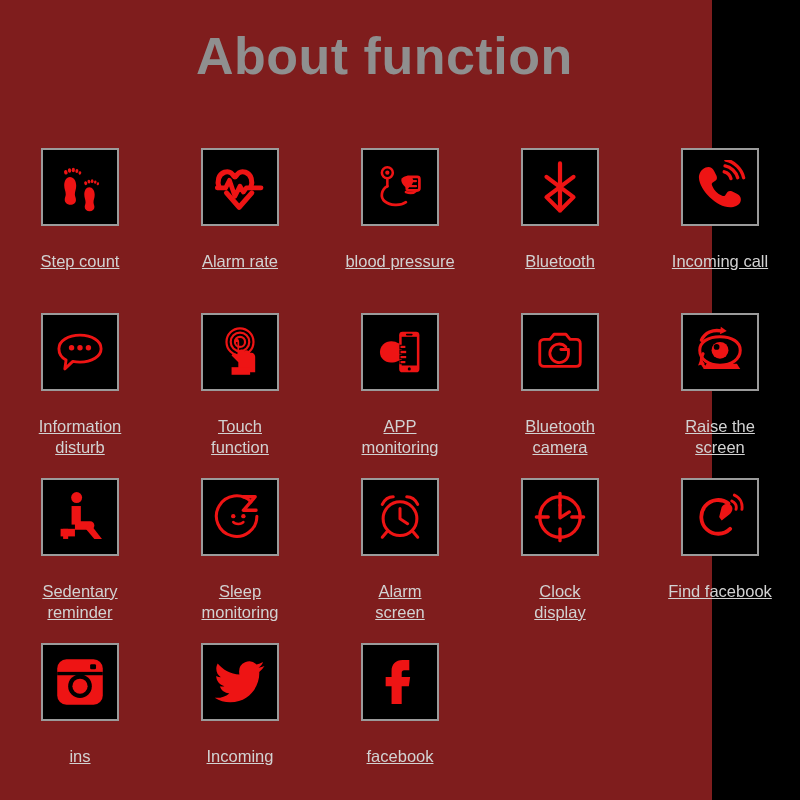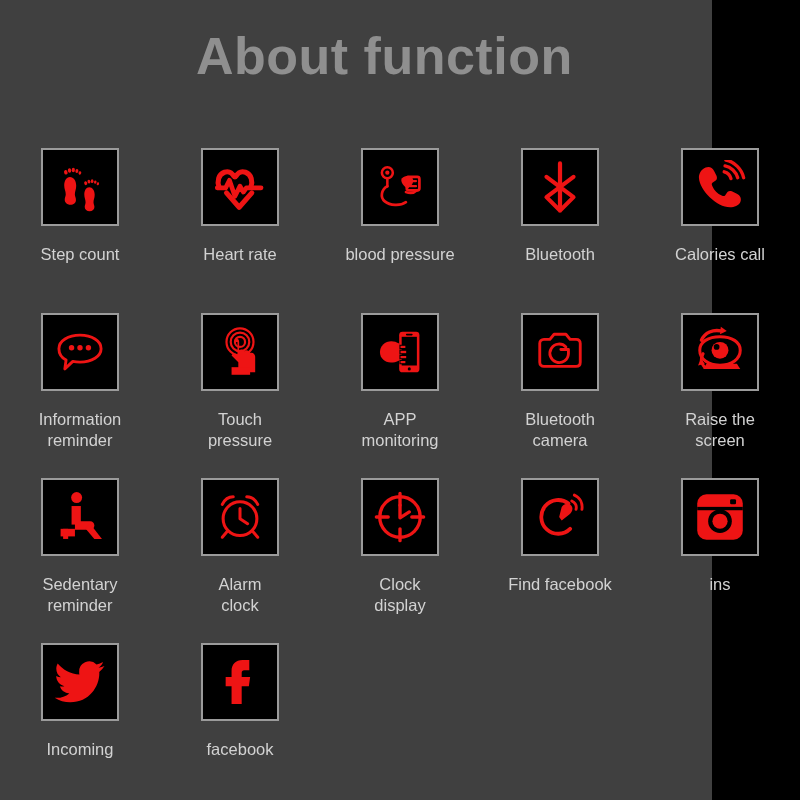--- a/index.html
+++ b/index.html
@@ -11,21 +11,21 @@
     width: 800px;
     height: 800px;
     overflow: hidden;
     font-family: "Liberation Sans", sans-serif;
     position: relative;
   }
 
   #page {
     width: 712px;
     height: 800px;
-    background: #404040;
+    background: #7f1d1d;
     position: relative;
   }
 
   #title {
     position: absolute;
     left: 196px;
     top: 28px;
     font-size: 52px;
     font-weight: bold;
     color: #8f8f8f;
@@ -63,28 +63,29 @@
     box-sizing: border-box;
   }
 
   .icon-box svg {
     display: block;
     width: 54px;
     height: 54px;
   }
 
   .cell-label {
-    margin-top: 18px;
+    margin-top: 25px;
     color: #d2d2d2;
     font-size: 16.5px;
     line-height: 1.25;
     text-align: center;
     max-width: 150px;
     white-space: pre-line;
     user-select: none;
+    text-decoration: underline;
   }
 </style>
 </head>
 <body>
 
 <div id="page">
 
   <div id="title">About function</div>
 
   <div id="grid">
@@ -112,21 +113,21 @@
     </div>
 
     <div class="cell">
       <div class="icon-box">
         <svg viewBox="0 0 64 64">
           <path d="M7 31.5C5 26 6 17 13.5 14.5c6-2 9.5 1.5 11.5 5 .5 1 1.5 1 2 0 2-3.5 5.5-7 11.5-5C46 17 47 26 45 31.5" fill="none" stroke="#ee1414" stroke-width="6" stroke-linecap="round"></path>
           <path d="M5 33h10l4.5-9 6.5 19 6-12 4 7 3.5-5H57" fill="none" stroke="#ee1414" stroke-width="5.5" stroke-linecap="round" stroke-linejoin="round"></path>
           <path d="M16 39l15 17 15-17" fill="none" stroke="#ee1414" stroke-width="6" stroke-linecap="round" stroke-linejoin="round"></path>
         </svg>
       </div>
-      <div class="cell-label">Heart rate</div>
+      <div class="cell-label">Alarm rate</div>
     </div>
 
     <div class="cell">
       <div class="icon-box">
         <svg viewBox="0 0 64 64">
           <circle cx="17" cy="15" r="6.5" fill="none" stroke="#ee1414" stroke-width="3"></circle>
           <circle cx="17" cy="15" r="2.5" fill="#ee1414"></circle>
           <path d="M17 21.5v10" stroke="#ee1414" stroke-width="3" fill="none" stroke-linecap="round"></path>
           <path d="M17 31c-7 4-9 13-3 18 6 5 18 6 25 1" fill="none" stroke="#ee1414" stroke-width="3.2" stroke-linecap="round"></path>
           <path d="M34 22c5-5 11-4 13 0 2 4-1 9-6 12-4-2-9-8-7-12z" fill="#ee1414"></path>
@@ -150,48 +151,48 @@
 
     <div class="cell">
       <div class="icon-box">
         <svg viewBox="0 0 64 64">
           <path d="M15 9c4-2 8 0 10 4l3 6c1 3 0 5-2 6l-3 2c-1 1-1 2 0 4 2 5 6 9 11 11 2 1 3 1 4 0l2-3c1-2 3-3 6-2l6 3c4 2 6 6 4 10-2 4-7 6-12 6C28 56 8 36 7 21c0-5 3-10 8-12z" fill="#ee1414"></path>
           <path d="M37 14c4 1 7 4 8 8" fill="none" stroke="#ee1414" stroke-width="4" stroke-linecap="round"></path>
           <path d="M38 7c7 1 13 7 15 14" fill="none" stroke="#ee1414" stroke-width="4" stroke-linecap="round"></path>
           <path d="M39 0c10 2 19 11 21 21" fill="none" stroke="#ee1414" stroke-width="4" stroke-linecap="round"></path>
         </svg>
       </div>
-      <div class="cell-label">Calories call</div>
+      <div class="cell-label">Incoming call</div>
     </div>
 
     <div class="cell">
       <div class="icon-box">
         <svg viewBox="0 0 64 64">
           <path d="M32 12c14 0 25 7 25 16s-11 16-25 16c-3 0-6-.3-8.5-.9L14 52l1.5-10.5C10 38.5 7 34.5 7 28c0-9 11-16 25-16z" fill="none" stroke="#ee1414" stroke-width="3.4" stroke-linejoin="round"></path>
           <circle cx="22" cy="27" r="3.2" fill="#ee1414"></circle>
           <circle cx="32" cy="27" r="3.2" fill="#ee1414"></circle>
           <circle cx="42" cy="27" r="3.2" fill="#ee1414"></circle>
         </svg>
       </div>
       <div class="cell-label">Information
-reminder</div>
+disturb</div>
     </div>
 
     <div class="cell">
       <div class="icon-box">
         <svg viewBox="0 0 64 64">
           <circle cx="32" cy="20" r="16" fill="none" stroke="#ee1414" stroke-width="2.6"></circle>
           <circle cx="32" cy="20" r="11" fill="none" stroke="#ee1414" stroke-width="2.6"></circle>
           <circle cx="32" cy="20" r="6" fill="none" stroke="#ee1414" stroke-width="2.6"></circle>
           <path d="M29 20v15c-3-2-6-1-7 1l8 8v12h20V38c0-4-3-6-6-5-1-3-5-4-7-2-1-2-4-3-6-1V20c0-3-2-4.5-4-3.5-1 .5-2 2-2 3.5z" fill="#ee1414"></path>
           <path d="M22 50h22v9H22z" fill="#ee1414"></path>
         </svg>
       </div>
       <div class="cell-label">Touch
-pressure</div>
+function</div>
     </div>
 
     <div class="cell">
       <div class="icon-box">
         <svg viewBox="0 0 64 64">
           <rect x="31" y="8" width="24" height="48" rx="4" fill="#ee1414"></rect>
           <rect x="34" y="14" width="18" height="34" fill="#000000"></rect>
           <circle cx="43" cy="52" r="1.8" fill="#000000"></circle>
           <rect x="39" y="10.5" width="8" height="1.8" rx="0.9" fill="#000000"></rect>
           <path d="M31 22c-6-4-14-4-19 1-5 5-5 13 0 18 4 4 11 5 19 1z" fill="#ee1414"></path>
@@ -240,34 +241,47 @@
           <path d="M44 40l14 18h-9L38 45z" fill="#ee1414"></path>
           <path d="M9 46h17v9H9z" fill="#ee1414"></path>
           <path d="M12 46h6v12h-6z" fill="#ee1414"></path>
         </svg>
       </div>
       <div class="cell-label">Sedentary
 reminder</div>
     </div>
 
 
+    <div class="cell">
+      <div class="icon-box">
+        <svg viewBox="0 0 64 64">
+          <path d="M45 14a24 24 0 1 0 7 17" fill="none" stroke="#ee1414" stroke-width="3.6" stroke-linecap="round"></path>
+          <circle cx="24" cy="31" r="2.6" fill="#ee1414"></circle>
+          <circle cx="36" cy="31" r="2.6" fill="#ee1414"></circle>
+          <path d="M24 38c2 3 10 3 12 0" fill="none" stroke="#ee1414" stroke-width="3" stroke-linecap="round"></path>
+          <path d="M36 8h14L36 24h15" fill="none" stroke="#ee1414" stroke-width="4" stroke-linecap="round" stroke-linejoin="round"></path>
+        </svg>
+      </div>
+      <div class="cell-label">Sleep
+monitoring</div>
+    </div>
 
     <div class="cell">
       <div class="icon-box">
         <svg viewBox="0 0 64 64">
           <circle cx="32" cy="34" r="20" fill="none" stroke="#ee1414" stroke-width="3.6"></circle>
           <path d="M32 22v12l9 6" fill="none" stroke="#ee1414" stroke-width="3.6" stroke-linecap="round" stroke-linejoin="round"></path>
           <path d="M11 17c3-6 8-9 13-9" fill="none" stroke="#ee1414" stroke-width="3.6" stroke-linecap="round"></path>
           <path d="M53 17c-3-6-8-9-13-9" fill="none" stroke="#ee1414" stroke-width="3.6" stroke-linecap="round"></path>
           <path d="M17 49l-6 7" stroke="#ee1414" stroke-width="3.6" stroke-linecap="round"></path>
           <path d="M47 49l6 7" stroke="#ee1414" stroke-width="3.6" stroke-linecap="round"></path>
         </svg>
       </div>
       <div class="cell-label">Alarm
-clock</div>
+screen</div>
     </div>
 
     <div class="cell">
       <div class="icon-box">
         <svg viewBox="0 0 64 64">
           <circle cx="32" cy="32" r="24" fill="none" stroke="#ee1414" stroke-width="4"></circle>
           <path d="M32 4v14M32 46v14M4 32h14M46 32h14" stroke="#ee1414" stroke-width="4" stroke-linecap="round"></path>
           <path d="M32 18v15l11-7" fill="none" stroke="#ee1414" stroke-width="4" stroke-linecap="round" stroke-linejoin="round"></path>
         </svg>
       </div>

